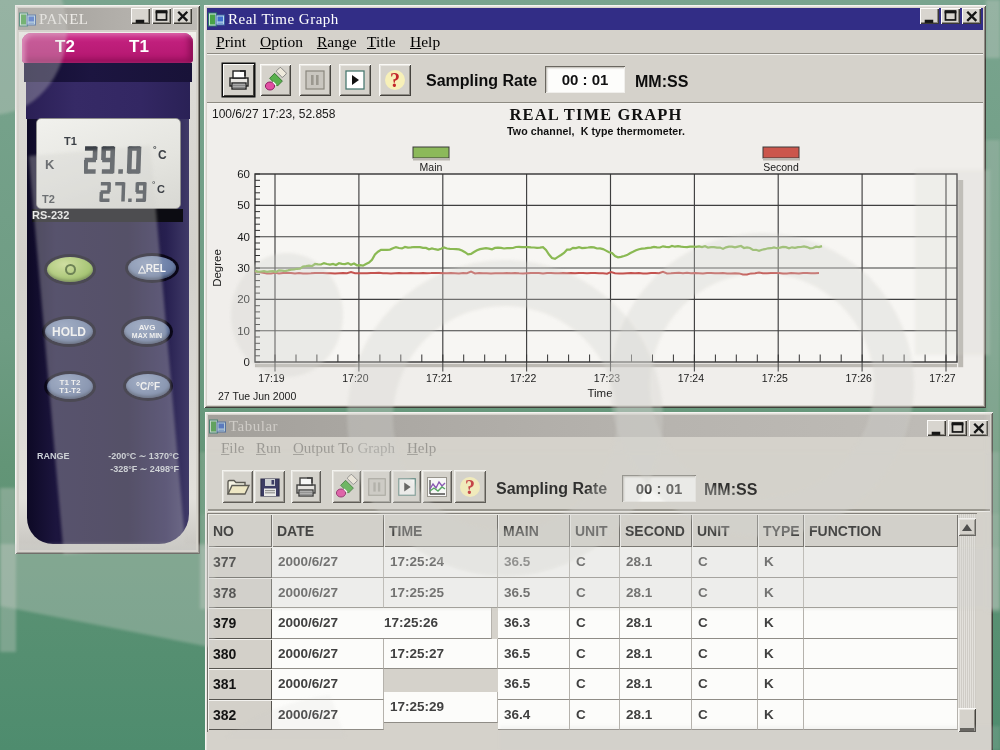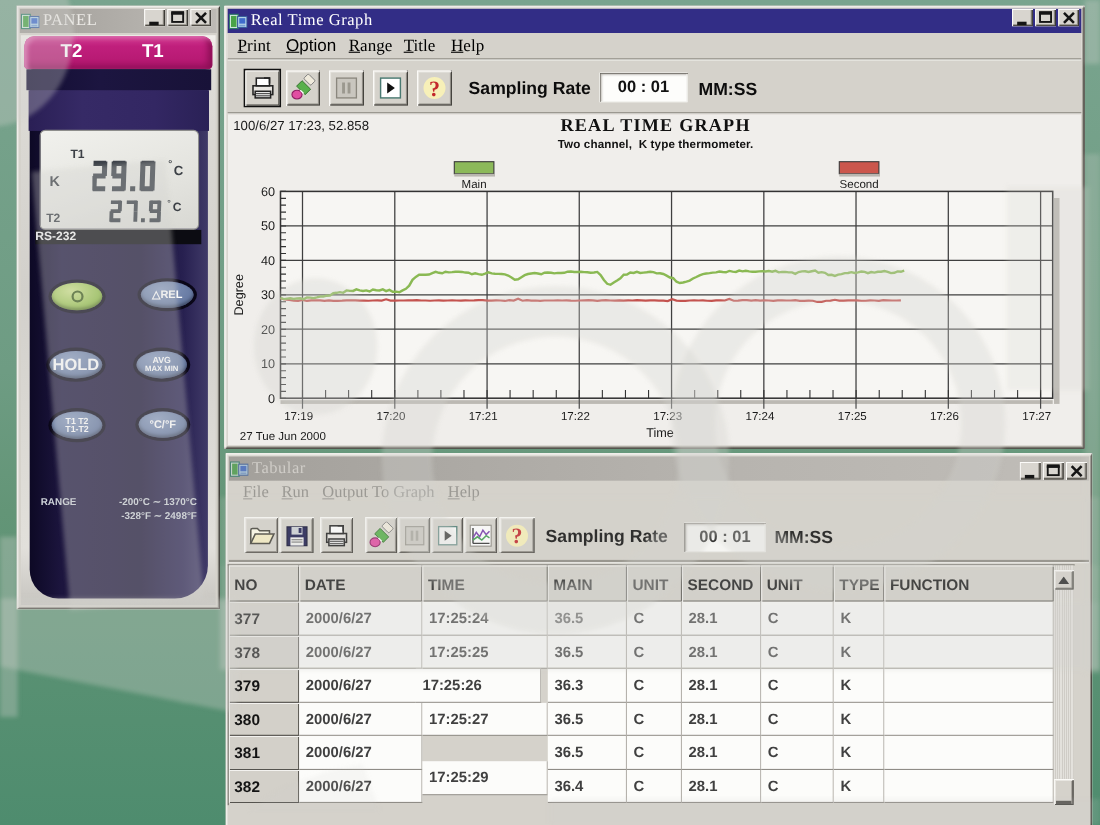--- a/index.html
+++ b/index.html
@@ -98,21 +98,21 @@
         <div style="position:absolute;left:120px;top:64px;font-size:11px;font-weight:bold;color:#3c4046">C</div>
       </div>
       <div style="position:absolute;left:13px;top:177px;width:151px;height:13px;background:#0c0c12;color:#f2f2f2;font-weight:bold;font-size:11px;line-height:13px;padding-right:18px">RS-232</div>
       <div style="position:absolute;left:28px;top:225px;width:46px;height:25px;border-radius:50%;background:radial-gradient(ellipse at 38% 30%,#cfe48c,#8aba40 75%);box-shadow:0 0 0 3px #0a0718,inset 0 -2px 3px rgba(0,0,0,.35);display:flex;flex-direction:column;align-items:center;justify-content:center;color:#fff;font-weight:bold;text-align:center">
         <span style="width:11px;height:11px;border:2px solid #3c5c1a;border-radius:50%;display:block"></span>
       </div>
       <div style="position:absolute;left:109px;top:224px;width:48px;height:24px;border-radius:50%;background:radial-gradient(ellipse at 38% 30%,#8a9cc0,#63769f 75%);box-shadow:0 0 0 3px #0a0718,inset 0 -2px 3px rgba(0,0,0,.35);display:flex;flex-direction:column;align-items:center;justify-content:center;color:#fff;font-weight:bold;text-align:center">
         <span style="font-size:10px">△REL</span>
       </div>
       <div style="position:absolute;left:26px;top:287px;width:48px;height:25px;border-radius:50%;background:radial-gradient(ellipse at 38% 30%,#8a9cc0,#63769f 75%);box-shadow:0 0 0 3px #0a0718,inset 0 -2px 3px rgba(0,0,0,.35);display:flex;flex-direction:column;align-items:center;justify-content:center;color:#fff;font-weight:bold;text-align:center">
-        <span style="font-size:15px">HOLD</span>
+        <span style="font-size:12px">HOLD</span>
       </div>
       <div style="position:absolute;left:105px;top:287px;width:46px;height:25px;border-radius:50%;background:radial-gradient(ellipse at 38% 30%,#8a9cc0,#63769f 75%);box-shadow:0 0 0 3px #0a0718,inset 0 -2px 3px rgba(0,0,0,.35);display:flex;flex-direction:column;align-items:center;justify-content:center;color:#fff;font-weight:bold;text-align:center">
         <span style="font-size:8px;line-height:8px">AVG</span>
         <span style="font-size:7px;line-height:8px">MAX MIN</span>
       </div>
       <div style="position:absolute;left:28px;top:342px;width:46px;height:25px;border-radius:50%;background:radial-gradient(ellipse at 38% 30%,#8a9cc0,#63769f 75%);box-shadow:0 0 0 3px #0a0718,inset 0 -2px 3px rgba(0,0,0,.35);display:flex;flex-direction:column;align-items:center;justify-content:center;color:#fff;font-weight:bold;text-align:center">
         <span style="font-size:8px;line-height:8px">T1 T2</span>
         <span style="font-size:8px;line-height:8px">T1-T2</span>
       </div>
       <div style="position:absolute;left:107px;top:342px;width:44px;height:24px;border-radius:50%;background:radial-gradient(ellipse at 38% 30%,#8a9cc0,#63769f 75%);box-shadow:0 0 0 3px #0a0718,inset 0 -2px 3px rgba(0,0,0,.35);display:flex;flex-direction:column;align-items:center;justify-content:center;color:#fff;font-weight:bold;text-align:center">
@@ -143,21 +143,21 @@
       <div class="cb"><svg width="19" height="16" viewBox="0 0 17 15">
           <rect x="3" y="2" width="11" height="3" fill="#151515"></rect>
           <rect x="3.8" y="3.8" width="9.4" height="7.4" fill="none" stroke="#151515" stroke-width="1.6"></rect>
         </svg></div>
       <div class="cb"><svg width="19" height="16" viewBox="0 0 17 15">
           <path d="M4.5 3.5 L13 12 M13 3.5 L4.5 12" stroke="#151515" stroke-width="2.2" fill="none"></path>
         </svg></div>
     </div>
     <div style="position:absolute;left:3px;top:25px;right:3px;height:24px;border-bottom:1px solid #8d8a82;box-shadow:0 1px 0 #f4f3f0">
       <span style="position:absolute;left:9px;top:3px;font-family:'Liberation Serif',serif;font-size:15.5px"><u>P</u>rint</span>
-      <span style="position:absolute;left:53px;top:3px;font-family:Liberation Sans, sans-serif;font-size:15.5px"><u>O</u>ption</span>
+      <span style="position:absolute;left:53px;top:3px;font-family:Liberation Serif, serif;font-size:15.5px"><u>O</u>ption</span>
       <span style="position:absolute;left:110px;top:3px;font-family:'Liberation Serif',serif;font-size:15.5px"><u>R</u>ange</span>
       <span style="position:absolute;left:160px;top:3px;font-family:'Liberation Serif',serif;font-size:15.5px"><u>T</u>itle</span>
       <span style="position:absolute;left:203px;top:3px;font-family:'Liberation Serif',serif;font-size:15.5px"><u>H</u>elp</span>
     </div>
     <div class="btn" style="left:19px;top:59px;width:31px;height:32px;box-shadow:0 0 0 1.5px #111,inset 1px 1px 0 #fbfaf7,inset -1px -1px 0 #45433e">
       <svg width="24" height="24" viewBox="0 0 24 24">
         <rect x="3" y="10" width="18" height="8" fill="#e8e6e2" stroke="#222" stroke-width="1.4"></rect>
         <rect x="6" y="3" width="12" height="7" fill="#fff" stroke="#222" stroke-width="1.4"></rect>
         <path d="M13 3 L18 3 L18 8" fill="none" stroke="#222" stroke-width="1.4"></path>
         <rect x="5" y="15" width="14" height="6" fill="#fff" stroke="#222" stroke-width="1.4"></rect>

